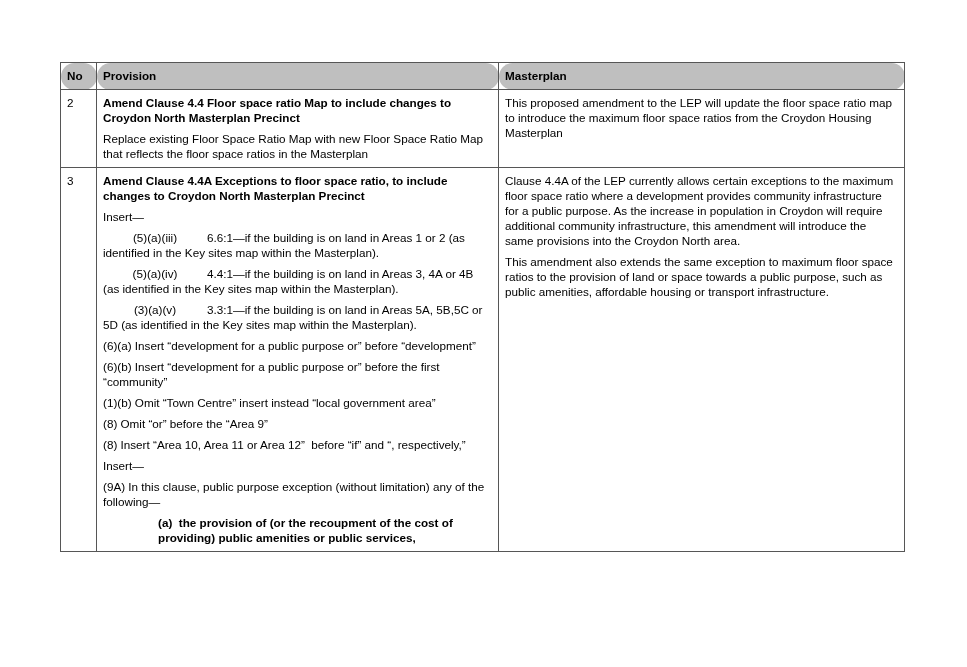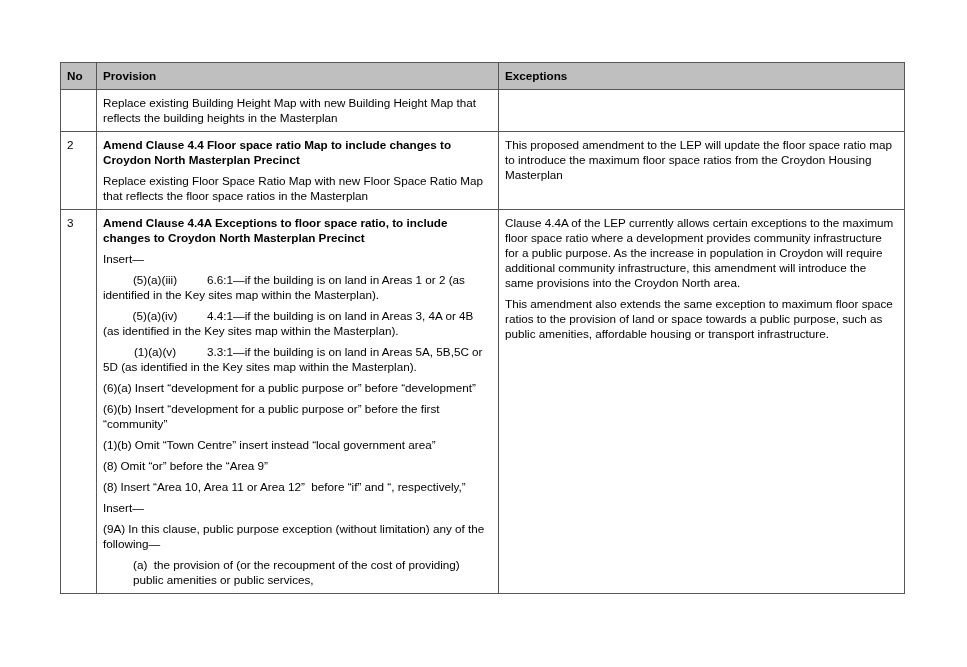--- a/index.html
+++ b/index.html
@@ -1,15 +1,15 @@
 <!DOCTYPE html>
 <html style="--header-bg: #bfbfbf; --border: #565656;"><head>
 <meta charset="utf-8">
 <style>
-  * { box-sizing: border-box; }
+  * { box-sizing: border-box; border-radius: 30px; }
   html, body { margin: 0; padding: 0; }
   body {
     width: 967px;
     height: 667px;
     background: #ffffff;
     font-family: "Liberation Sans", sans-serif;
     color: #000000;
     position: relative;
     overflow: hidden;
   }
@@ -41,21 +41,21 @@
   tbody tr:nth-child(1) td { height: 39px; }
   tbody tr:nth-child(2) td { height: 77px; }
   tbody tr:nth-child(3) td { height: 381px; }
   .para {
     margin: 0;
     white-space: pre-wrap;
   }
   .para + .para { margin-top: 6px; }
   .para.title { font-weight: bold; }
   .para.gap { }
-  .para.indent { margin-left: 30px; }
+  .para.indent { margin-left: 55px; font-weight: bold; }
   .tab-label {
     display: inline-block;
     width: 104px;
     white-space: nowrap;
     text-align: center;
   }
 </style>
 </head>
 <body>
 
@@ -63,49 +63,42 @@
   <table class="doc-table">
     <colgroup>
       <col class="c-no">
       <col class="c-prov">
       <col class="c-exp">
     </colgroup>
     <thead>
       <tr>
         <th>No</th>
         <th>Provision</th>
-        <th>Exceptions</th>
+        <th>Masterplan</th>
       </tr>
     </thead>
     <tbody>
-        <tr>
-          <td class="cell-no"></td>
-          <td class="cell-text">
-            <div class="para p">Replace existing Building Height Map with new Building Height Map that reflects the building heights in the Masterplan</div>
-          </td>
-          <td class="cell-text"></td>
-        </tr>
         <tr>
           <td class="cell-no">2</td>
           <td class="cell-text">
             <div class="para title">Amend Clause 4.4 Floor space ratio Map to include changes to Croydon North Masterplan Precinct</div>
             <div class="para p">Replace existing Floor Space Ratio Map with new Floor Space Ratio Map that reflects the floor space ratios in the Masterplan</div>
           </td>
           <td class="cell-text">
             <div class="para p">This proposed amendment to the LEP will update the floor space ratio map to introduce the maximum floor space ratios from the Croydon Housing Masterplan</div>
           </td>
         </tr>
         <tr>
           <td class="cell-no">3</td>
           <td class="cell-text">
             <div class="para title">Amend Clause 4.4A Exceptions to floor space ratio, to include changes to Croydon North Masterplan Precinct</div>
             <div class="para p">Insert—</div>
             <div class="para tabbed"><span class="tab-label">(5)(a)(iii)</span>6.6:1—if the building is on land in Areas 1 or 2 (as identified in the Key sites map within the Masterplan).</div>
             <div class="para tabbed"><span class="tab-label">(5)(a)(iv)</span>4.4:1—if the building is on land in Areas 3, 4A or 4B (as identified in the Key sites map within the Masterplan).</div>
-            <div class="para tabbed"><span class="tab-label">(1)(a)(v)</span>3.3:1—if the building is on land in Areas 5A, 5B,5C or 5D (as identified in the Key sites map within the Masterplan).</div>
+            <div class="para tabbed"><span class="tab-label">(3)(a)(v)</span>3.3:1—if the building is on land in Areas 5A, 5B,5C or 5D (as identified in the Key sites map within the Masterplan).</div>
             <div class="para p">(6)(a) Insert “development for a public purpose or” before “development”</div>
             <div class="para p">(6)(b) Insert “development for a public purpose or” before the first “community”</div>
             <div class="para p">(1)(b) Omit “Town Centre” insert instead “local government area”</div>
             <div class="para p">(8) Omit “or” before the “Area 9”</div>
             <div class="para p">(8) Insert “Area 10, Area 11 or Area 12”  before “if” and “, respectively,”</div>
             <div class="para p">Insert—</div>
             <div class="para p">(9A) In this clause, public purpose exception (without limitation) any of the following—</div>
             <div class="para indent">(a)  the provision of (or the recoupment of the cost of providing) public amenities or public services,</div>
           </td>
           <td class="cell-text">

